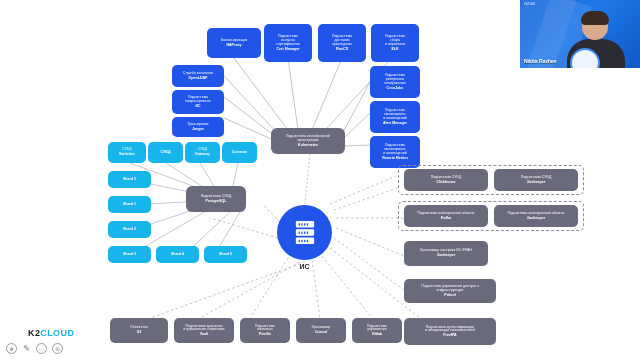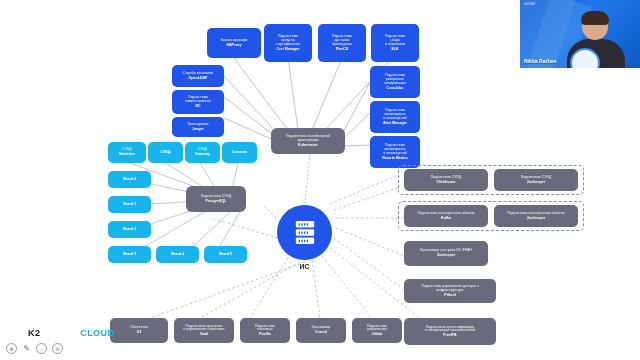--- a/index.html
+++ b/index.html
@@ -54,21 +54,21 @@
   #vid-name{position:absolute;left:4px;bottom:4px;font-size:5px;color:#fff;
             font-weight:bold;text-shadow:0 1px 1px rgba(0,0,0,.5);}
   #vid-tag{position:absolute;left:4px;top:3px;font-size:2.6px;color:#cfe2ff;}
   #vid-bubble{position:absolute;left:50px;bottom:-10px;width:26px;height:26px;
               border-radius:50%;border:2px solid #3d8bf2;background:#eef4ff;}
 
   
   #logo{position:absolute;left:28px;bottom:22px;font-size:9px;font-weight:bold;
         letter-spacing:.4px;}
   #logo .k2{color:#1a1a1a;}
-  #logo .cl{color:#18b4ec;padding-left:40px;}
+  #logo .cl{color:#18b4ec;}
   #toolbar{position:absolute;left:6px;bottom:6px;display:flex;gap:5px;
            align-items:center;}
   .tbtn{width:9px;height:9px;border-radius:50%;border:1px solid #9a9a9a;
         display:flex;align-items:center;justify-content:center;
         font-size:5px;color:#777;background:#fff;}
 </style>
 </head>
 <body>
 
 <div id="stage">

